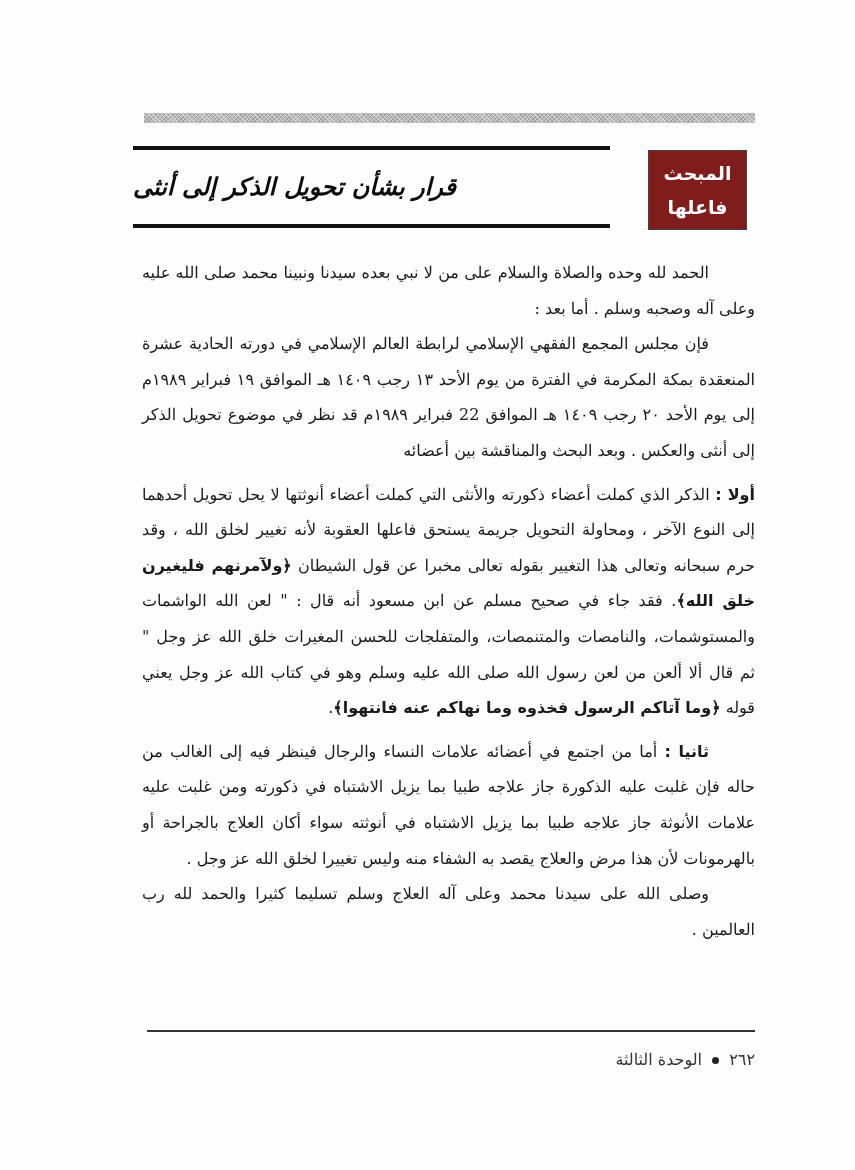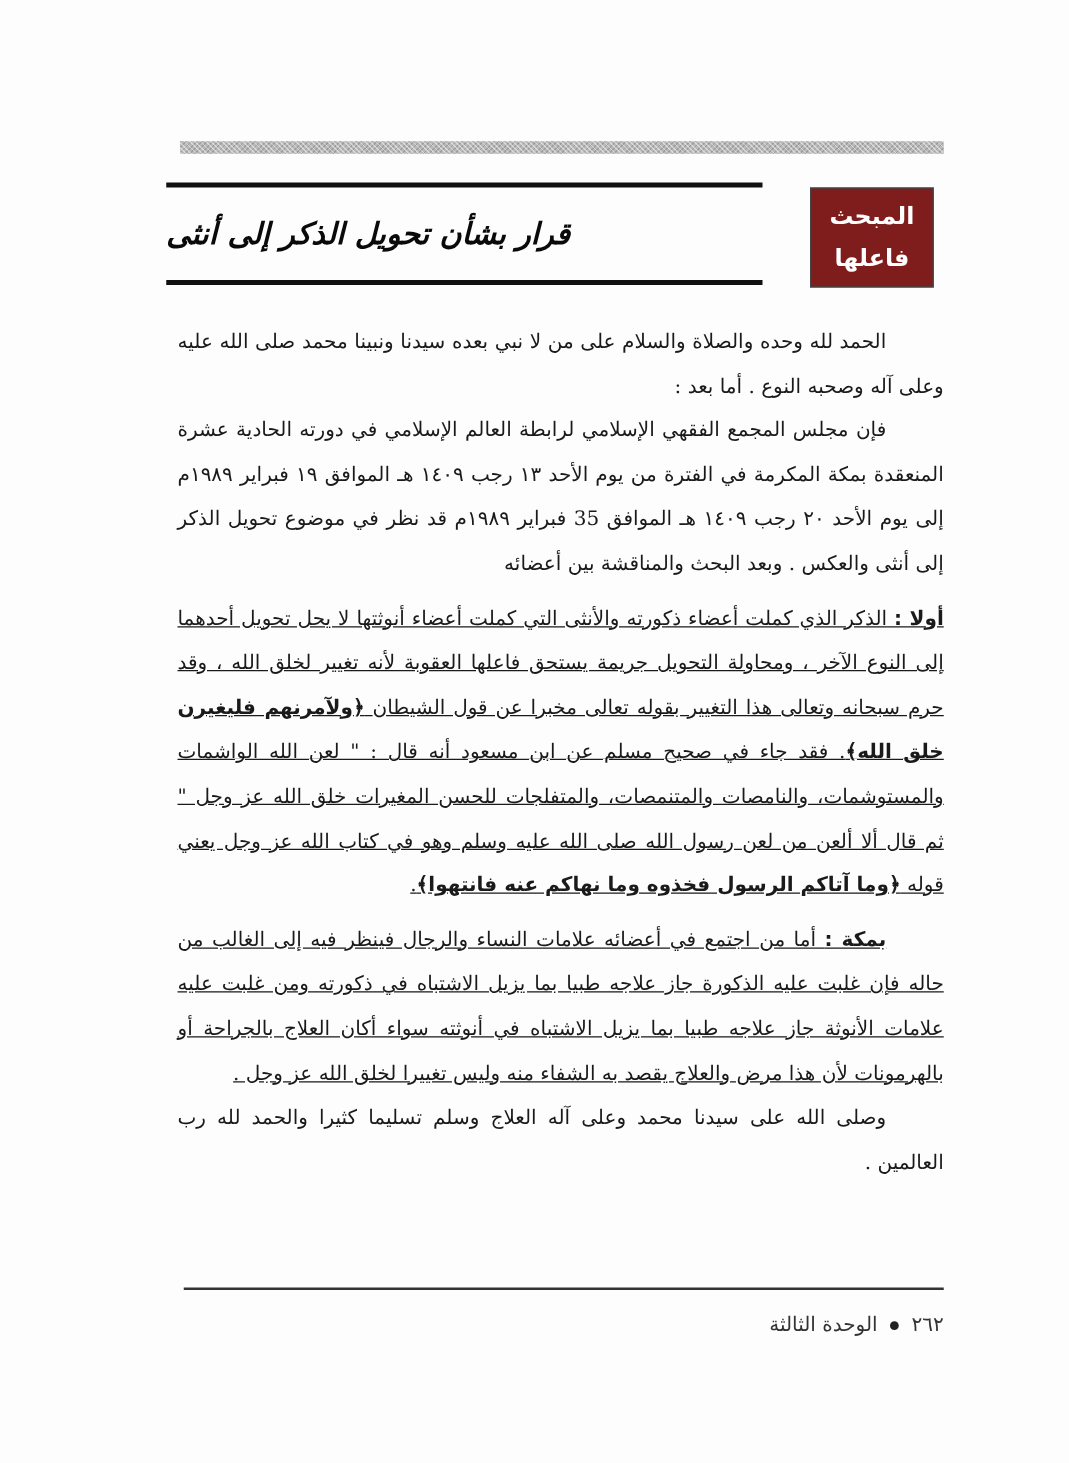--- a/index.html
+++ b/index.html
@@ -47,21 +47,21 @@
     font-weight: bold; color: #fff; font-size: 19px; line-height: 34px;
   }
 
   .body-text {
     position: absolute; left: 142px; top: 255px; width: 613px;
     direction: rtl; text-align: justify;
     font-size: 16px; line-height: 35.6px;
   }
   .body-text p { margin: 0; }
   .indent { text-indent: 46px; }
-  .gap-before { margin-top: 8px !important; text-decoration: underline; }
+  .gap-before { margin-top: 8px !important; }
   .bold { font-weight: bold; font-family: "DejaVu Sans", "Liberation Sans", sans-serif; }
   .quran { font-weight: bold; font-family: "DejaVu Sans", "Liberation Sans", sans-serif; }
 
   .footer-rule {
     position: absolute; left: 147px; top: 1030px; width: 608px; height: 2px; background: #333;
   }
   .footer {
     position: absolute; left: 500px; top: 1050px; width: 255px;
     direction: rtl; text-align: right;
     font-size: 16px; color: #333;
@@ -78,32 +78,32 @@
   <div class="rule-top"></div>
   <div class="chapter-title">قرار بشأن تحويل الذكر إلى أنثى</div>
   <div class="rule-bottom"></div>
 
   <div class="section-badge">
     <span>المبحث</span>
     <span>فاعلها</span>
   </div>
 
   <div class="body-text">
-    <p class="indent">الحمد لله وحده والصلاة والسلام على من لا نبي بعده سيدنا ونبينا محمد صلى الله عليه وعلى آله وصحبه النوع . أما بعد :</p>
-    <p class="indent">فإن مجلس المجمع الفقهي الإسلامي لرابطة العالم الإسلامي في دورته الحادية عشرة المنعقدة بمكة المكرمة في الفترة من يوم الأحد ١٣ رجب ١٤٠٩ هـ الموافق ١٩ فبراير ١٩٨٩م إلى يوم الأحد ٢٠ رجب ١٤٠٩ هـ الموافق 35 فبراير ١٩٨٩م قد نظر في موضوع تحويل الذكر إلى أنثى والعكس . وبعد البحث والمناقشة بين أعضائه</p>
+    <p class="indent">الحمد لله وحده والصلاة والسلام على من لا نبي بعده سيدنا ونبينا محمد صلى الله عليه وعلى آله وصحبه وسلم . أما بعد :</p>
+    <p class="indent">فإن مجلس المجمع الفقهي الإسلامي لرابطة العالم الإسلامي في دورته الحادية عشرة المنعقدة بمكة المكرمة في الفترة من يوم الأحد ١٣ رجب ١٤٠٩ هـ الموافق ١٩ فبراير ١٩٨٩م إلى يوم الأحد ٢٠ رجب ١٤٠٩ هـ الموافق 22 فبراير ١٩٨٩م قد نظر في موضوع تحويل الذكر إلى أنثى والعكس . وبعد البحث والمناقشة بين أعضائه</p>
 
     <p class="gap-before">
       <span class="bold">أولا :</span>
       <span>الذكر الذي كملت أعضاء ذكورته والأنثى التي كملت أعضاء أنوثتها لا يحل تحويل أحدهما إلى النوع الآخر ، ومحاولة التحويل جريمة يستحق فاعلها العقوبة لأنه تغيير لخلق الله ، وقد حرم سبحانه وتعالى هذا التغيير بقوله تعالى مخبرا عن قول الشيطان</span>
       <span class="quran">﴿ولآمرنهم فليغيرن خلق الله﴾</span><span>. فقد جاء في صحيح مسلم عن ابن مسعود أنه قال : " لعن الله الواشمات والمستوشمات، والنامصات والمتنمصات، والمتفلجات للحسن المغيرات خلق الله عز وجل " ثم قال ألا ألعن من لعن رسول الله صلى الله عليه وسلم وهو في كتاب الله عز وجل يعني قوله</span>
       <span class="quran">﴿وما آتاكم الرسول فخذوه وما نهاكم عنه فانتهوا﴾</span><span>.</span>
     </p>
 
     <p class="indent gap-before">
-      <span class="bold">بمكة :</span>
+      <span class="bold">ثانيا :</span>
       <span>أما من اجتمع في أعضائه علامات النساء والرجال فينظر فيه إلى الغالب من حاله فإن غلبت عليه الذكورة جاز علاجه طبيا بما يزيل الاشتباه في ذكورته ومن غلبت عليه علامات الأنوثة جاز علاجه طبيا بما يزيل الاشتباه في أنوثته سواء أكان العلاج بالجراحة أو بالهرمونات لأن هذا مرض والعلاج يقصد به الشفاء منه وليس تغييرا لخلق الله عز وجل .</span>
     </p>
 
     <p class="indent">وصلى الله على سيدنا محمد وعلى آله العلاج وسلم تسليما كثيرا والحمد لله رب العالمين .</p>
   </div>
 
   <div class="footer-rule"></div>
   <div class="footer">
     <span>٢٦٢</span>
     <span class="dot"></span>

